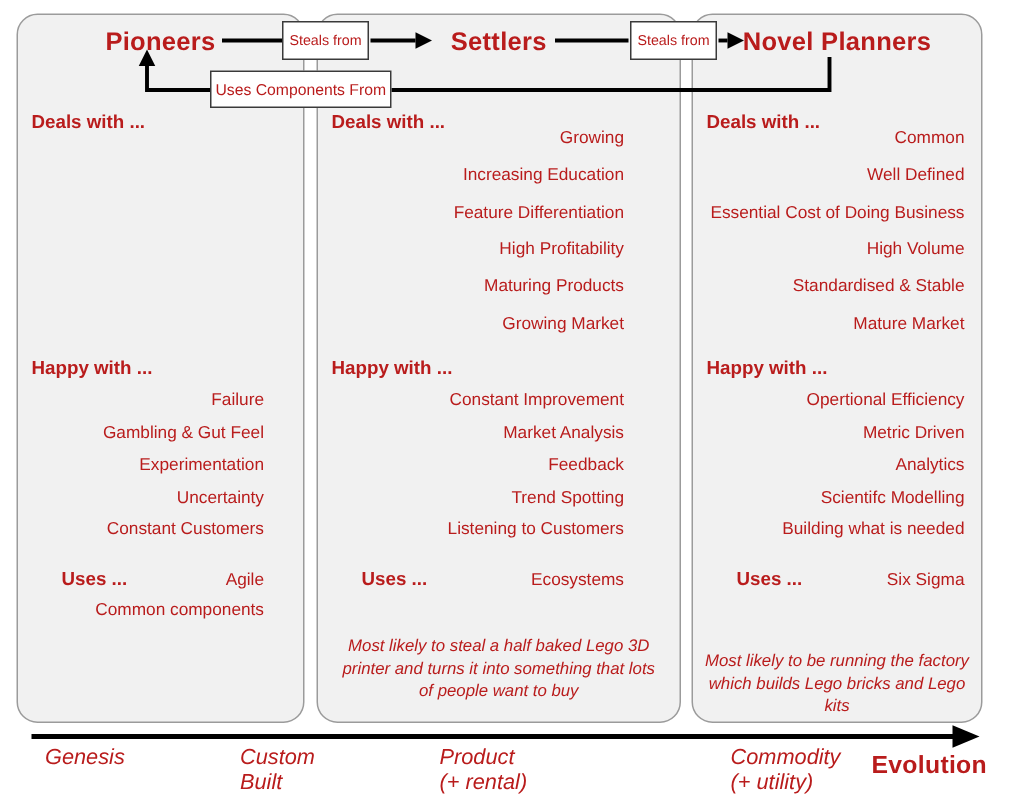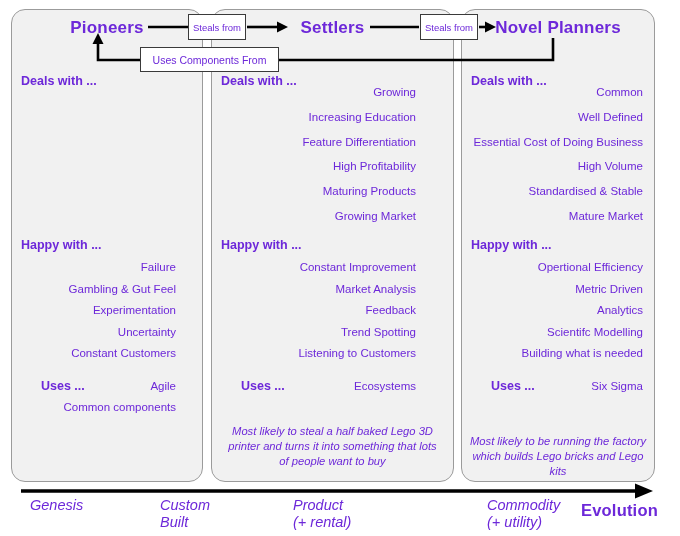--- a/index.html
+++ b/index.html
@@ -1,18 +1,18 @@
 <!DOCTYPE html>
 <html><head>
 <meta charset="utf-8">
 <style>
   html,body{margin:0;padding:0;background:#ffffff;}
   .canvas{
     position:relative;width:680px;height:536px;background:#ffffff;
-    font-family:"Liberation Sans",sans-serif;color:#6d28d9;overflow:hidden;
+    font-family:"Liberation Sans",sans-serif;color:#b91c1c;overflow:hidden;
   }
   
   .panel{
     position:absolute;top:9px;height:473px;background:#f1f1f1;
     border:1.5px solid #9b9b9b;border-radius:14px;box-sizing:border-box;
   }
   #panel-pioneers{left:11px;width:192px;}
   #panel-settlers{left:211px;width:243px;}
   #panel-town-planners{left:461px;width:194px;}
 
@@ -49,21 +49,21 @@
   .overlay{position:absolute;left:0;top:0;width:680px;height:536px;pointer-events:none;}
 
   
   .sbox{
     position:absolute;background:#ffffff;border:1.4px solid #3a3a3a;
     display:flex;align-items:center;justify-content:center;text-align:center;
     box-sizing:border-box;white-space:nowrap;
   }
   #steals-box-1{left:188px;top:14px;width:58px;height:26px;font-size:9.5px;}
   #steals-box-2{left:420px;top:14px;width:58px;height:26px;font-size:9.5px;}
-  #uses-components-box{left:140px;top:47px;width:139px;height:25px;font-size:10.5px;}
+  #uses-components-box{left:140px;top:47px;width:121px;height:25px;font-size:10.5px;}
 
   
   .stage{position:absolute;top:497px;font-style:italic;font-size:14.5px;line-height:16.5px;white-space:nowrap;}
   #stage-0{left:30px;}
   #stage-1{left:160px;}
   #stage-2{left:293px;}
   #stage-3{left:487px;}
   .stage span{display:block;}
   .evolution{position:absolute;left:581px;top:501px;font-weight:bold;font-size:16.5px;letter-spacing:.2px;}
 </style>

